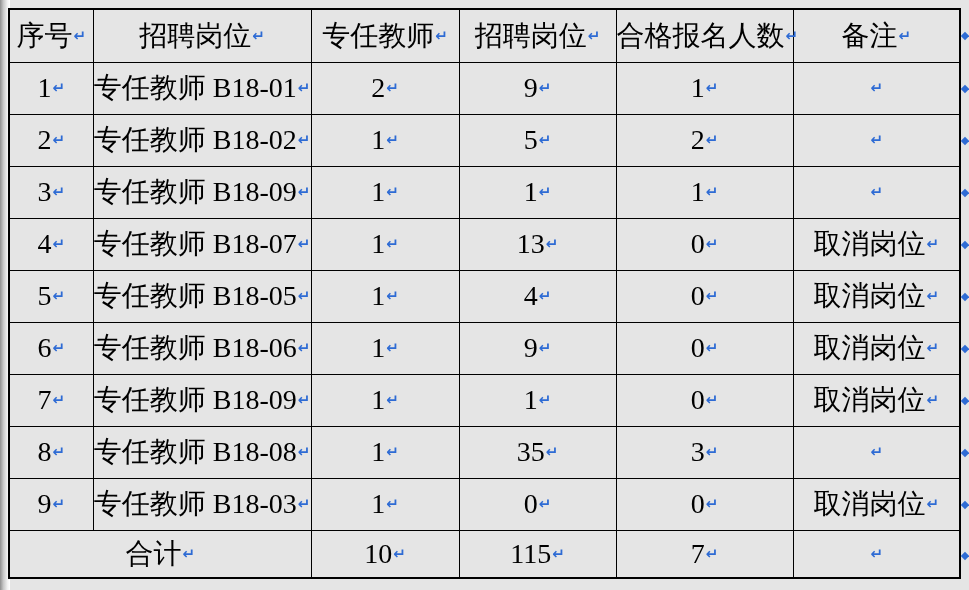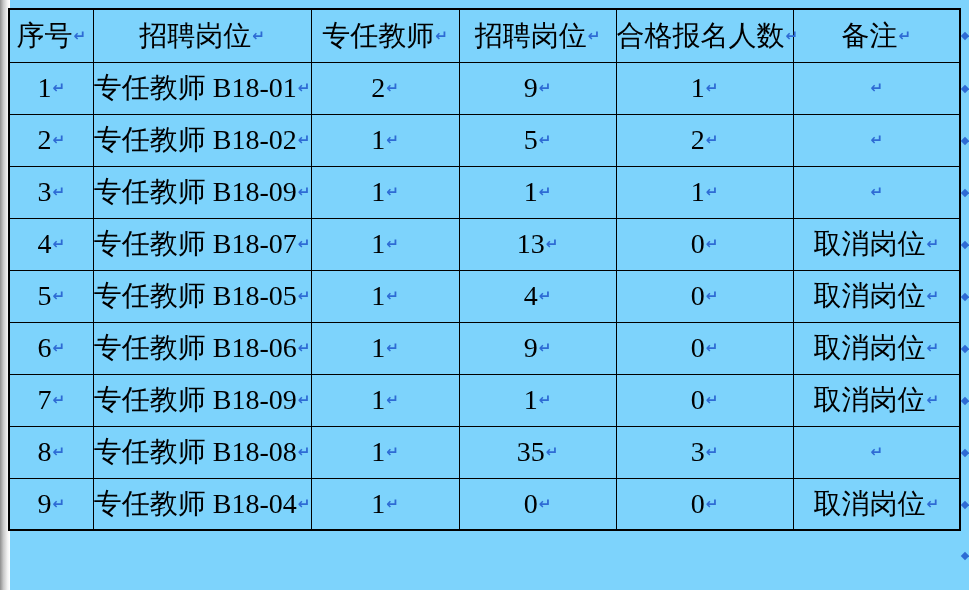--- a/index.html
+++ b/index.html
@@ -2,21 +2,21 @@
 <html><head>
 <meta charset="utf-8">
 <style>
   * { margin: 0; padding: 0; box-sizing: border-box; }
   html, body { width: 969px; height: 590px; overflow: hidden; }
   body {
     background: #ffffff;
     font-family: "Liberation Serif", "DejaVu Serif", serif;
     position: relative;
   }
-  .canvas { position: absolute; inset: 0; background: #7dd3fc; }
+  .canvas { position: absolute; inset: 0; background: #e5e5e5; }
 
   
   .left-shadow {
     position: absolute; left: 0; top: 0; width: 10px; height: 590px;
     background: linear-gradient(to right, #8f8f8f 0%, #c9c9c9 35%, #f2f2f2 75%, #ffffff 100%);
   }
 
   table.doc {
     position: absolute; left: 8px; top: 8px;
     border-collapse: collapse;
@@ -150,25 +150,32 @@
       <tr class="data">
         <td><span class="celltext">8</span><span class="pm">↵</span></td>
         <td><span class="celltext">专任教师 B18-08</span><span class="pm">↵</span></td>
         <td><span class="celltext">1</span><span class="pm">↵</span></td>
         <td><span class="celltext">35</span><span class="pm">↵</span></td>
         <td><span class="celltext">3</span><span class="pm">↵</span></td>
         <td><span class="celltext"></span><span class="pm">↵</span></td>
       </tr>
       <tr class="data">
         <td><span class="celltext">9</span><span class="pm">↵</span></td>
-        <td><span class="celltext">专任教师 B18-04</span><span class="pm">↵</span></td>
-        <td><span class="celltext">1</span><span class="pm">↵</span></td>
-        <td><span class="celltext">0</span><span class="pm">↵</span></td>
-        <td><span class="celltext">0</span><span class="pm">↵</span></td>
-        <td><span class="celltext">取消岗位</span><span class="pm">↵</span></td>
+        <td><span class="celltext">专任教师 B18-03</span><span class="pm">↵</span></td>
+        <td><span class="celltext">1</span><span class="pm">↵</span></td>
+        <td><span class="celltext">0</span><span class="pm">↵</span></td>
+        <td><span class="celltext">0</span><span class="pm">↵</span></td>
+        <td><span class="celltext">取消岗位</span><span class="pm">↵</span></td>
+      </tr>
+      <tr class="tot">
+        <td colspan="2"><span class="celltext">合计</span><span class="pm">↵</span></td>
+        <td><span class="celltext">10</span><span class="pm">↵</span></td>
+        <td><span class="celltext">115</span><span class="pm">↵</span></td>
+        <td><span class="celltext">7</span><span class="pm">↵</span></td>
+        <td><span class="celltext"></span><span class="pm">↵</span></td>
       </tr>
     </tbody>
   </table>
 
   <div class="rowend-col">
     <div class="re-row hdr">
         <span class="re-dot"></span>
       </div>
     <div class="re-row data">
         <span class="re-dot"></span>

